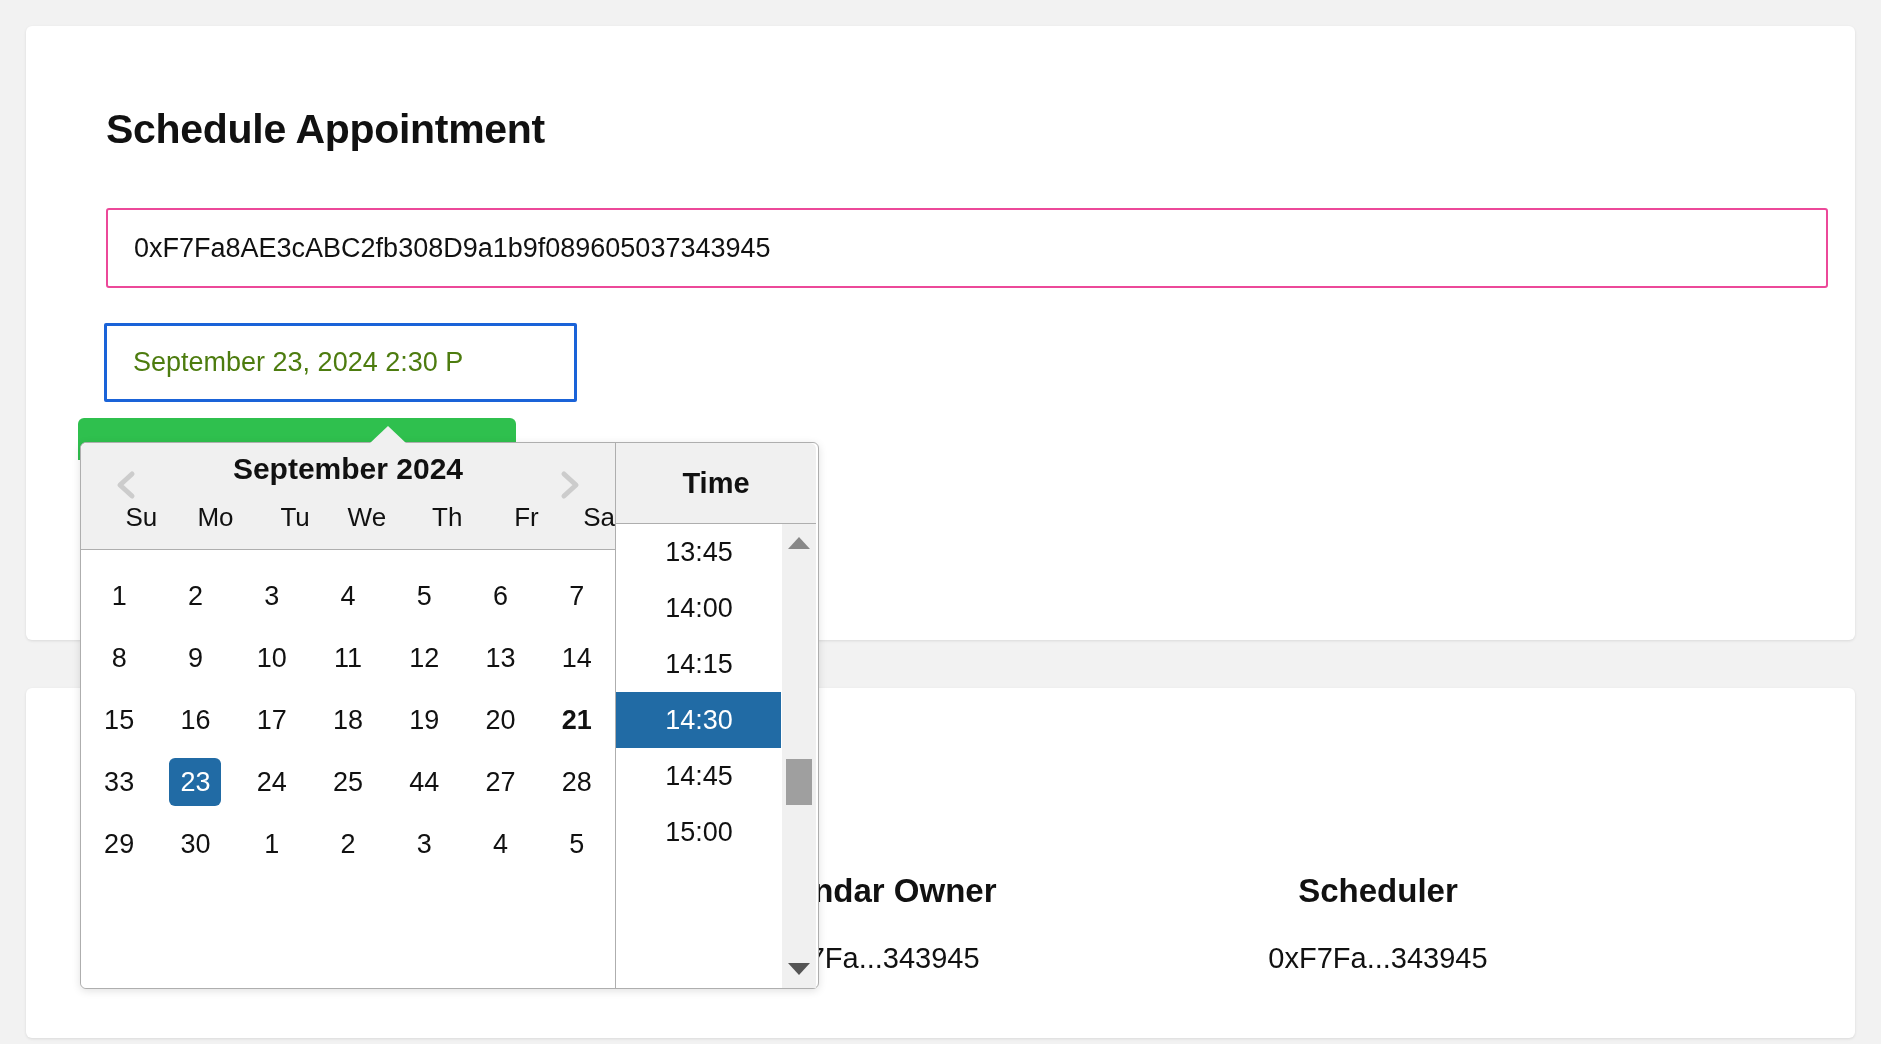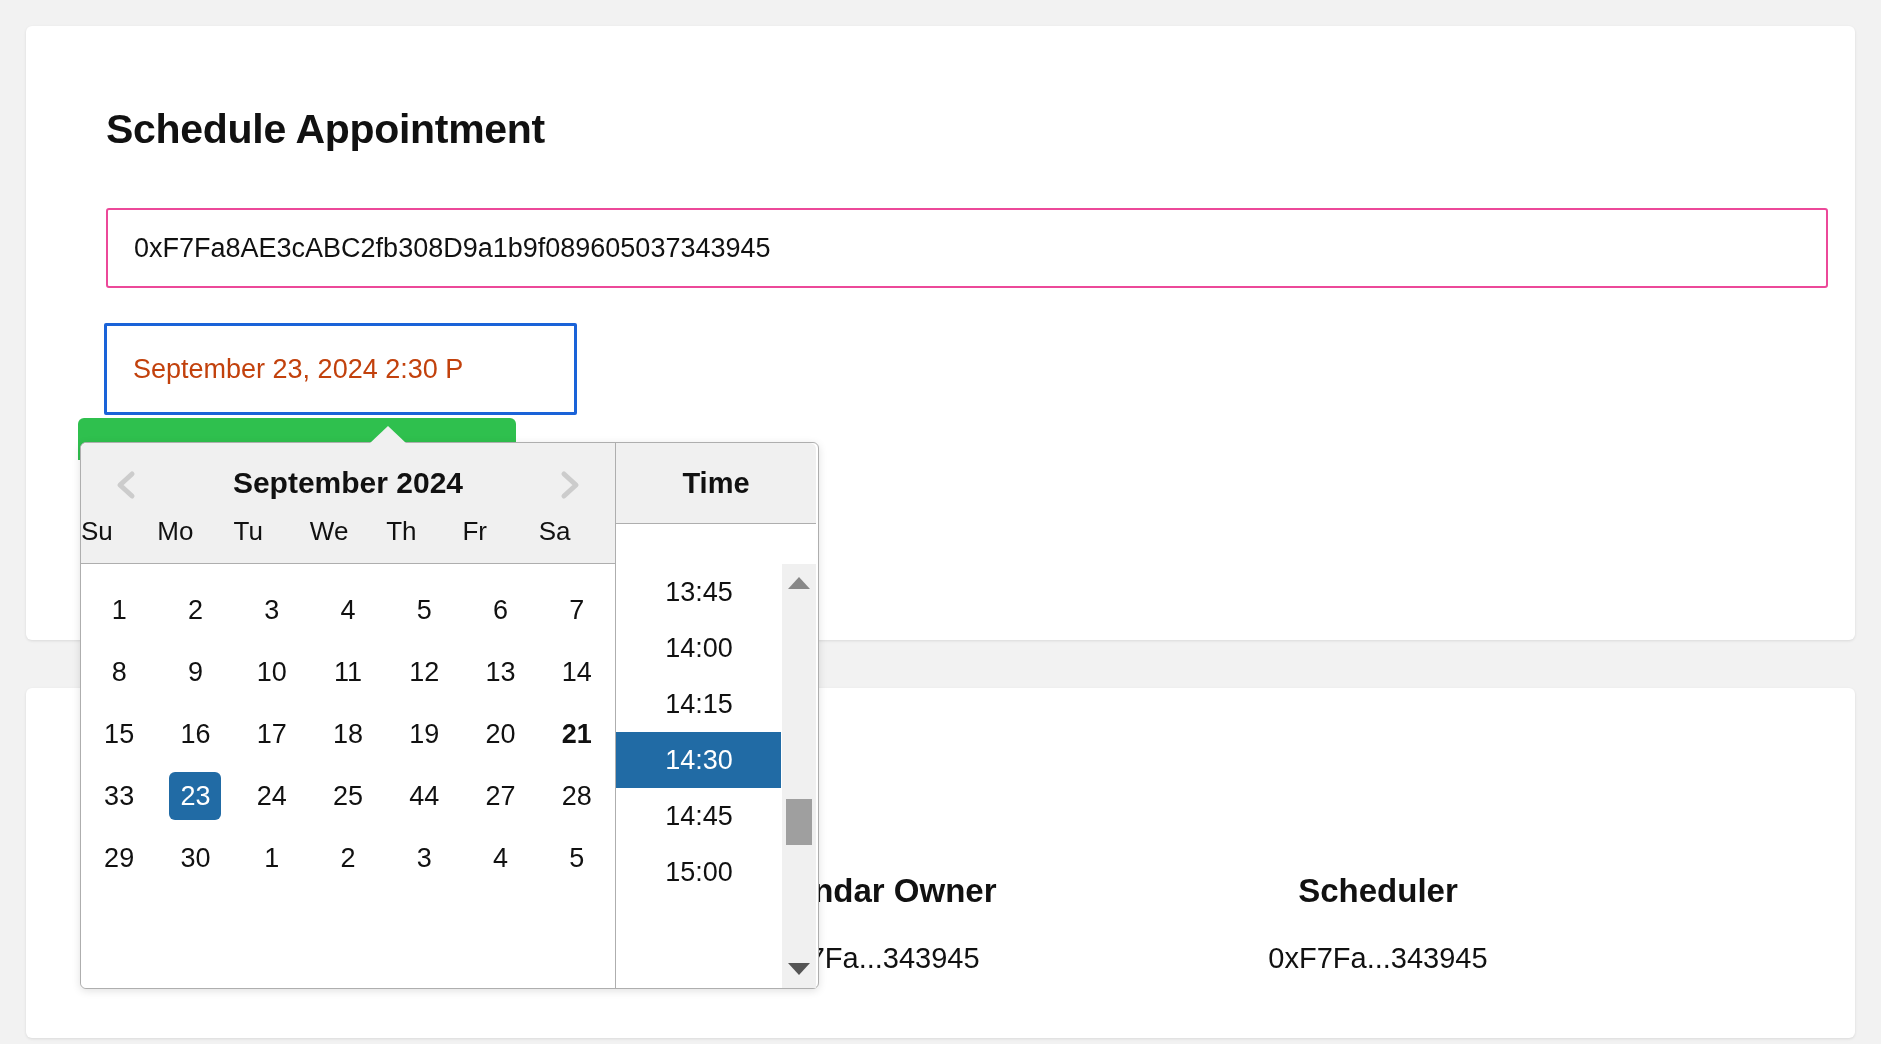--- a/index.html
+++ b/index.html
@@ -68,28 +68,28 @@
     padding: 0 26px;
     outline: none;
   }
 
   
   #datetime-input {
     position: absolute;
     left: 78px;
     top: 297px;
     width: 473px;
-    height: 92px;
+    height: 79px;
     box-sizing: border-box;
     border: 3px solid #1a63d8;
     border-radius: 2px;
     background: #ffffff;
     font-family: "Liberation Sans", sans-serif;
     font-size: 27px;
-    color: #c2410c;
+    color: #4d7c0f;
     padding: 0 26px;
     outline: none;
   }
 
   
   #popper-ribbon {
     position: absolute;
     left: 78px;
     top: 418px;
     width: 438px;
@@ -143,21 +143,21 @@
     flex: 0 0 534px;
     background: #ffffff;
     border-radius: 6px 0 0 6px;
     position: relative;
   }
 
   #calendar-header {
     background: #f0f0f0;
     border-bottom: 1px solid #aeaeae;
     border-radius: 6px 0 0 0;
-    padding-top: 14px;
+    padding-top: 0;
     position: relative;
   }
 
   #month-title {
     text-align: center;
     font-size: 30px;
     font-weight: bold;
     color: #111111;
     line-height: 52px;
   }
@@ -172,21 +172,21 @@
   #prev-month { left: 28px; }
   #next-month { right: 28px; }
   .nav-arrow svg { display: block; }
 
   #weekday-row {
     display: flex;
     padding-bottom: 10px;
   }
   .weekday {
     flex: 1;
-    text-align: left;
+    text-align: right;
     font-size: 26px;
     color: #111111;
     line-height: 44px;
   }
 
   #days-grid {
     padding: 22px 0 18px 0;
   }
   .week-row {
     display: flex;
@@ -235,21 +235,20 @@
     font-weight: bold;
     color: #111111;
     height: 80px;
     line-height: 80px;
   }
 
   #time-list-wrap {
     flex: 1;
     position: relative;
     overflow: hidden;
-    margin-top: 40px;
   }
 
   #time-list {
     position: absolute;
     left: 0;
     top: 0;
     right: 34px;
     bottom: 0;
     overflow: hidden;
   }

